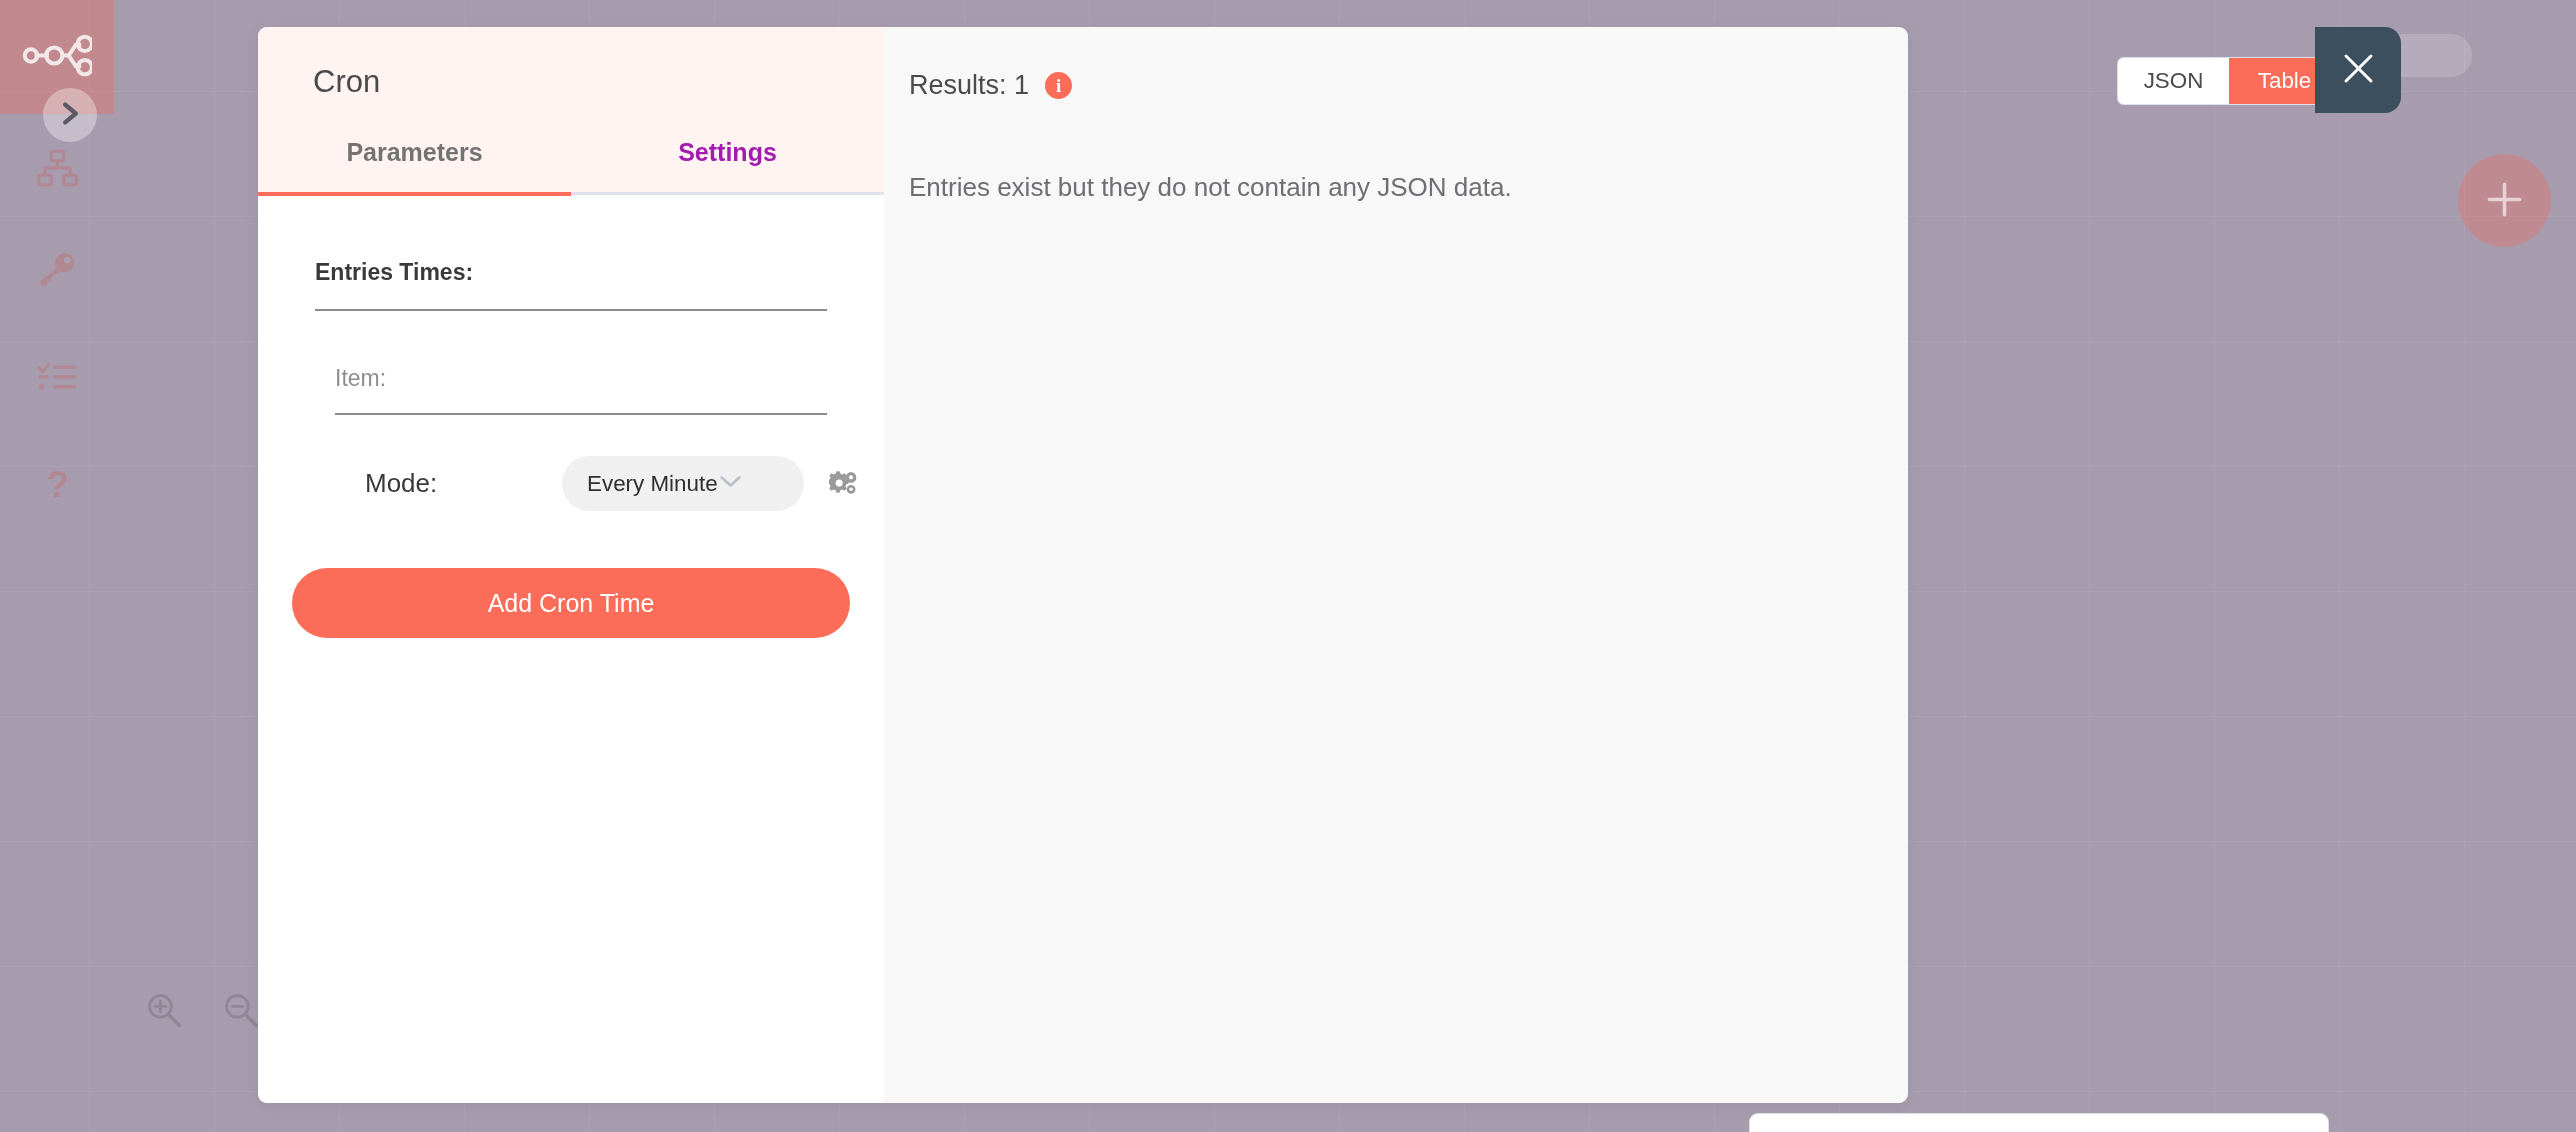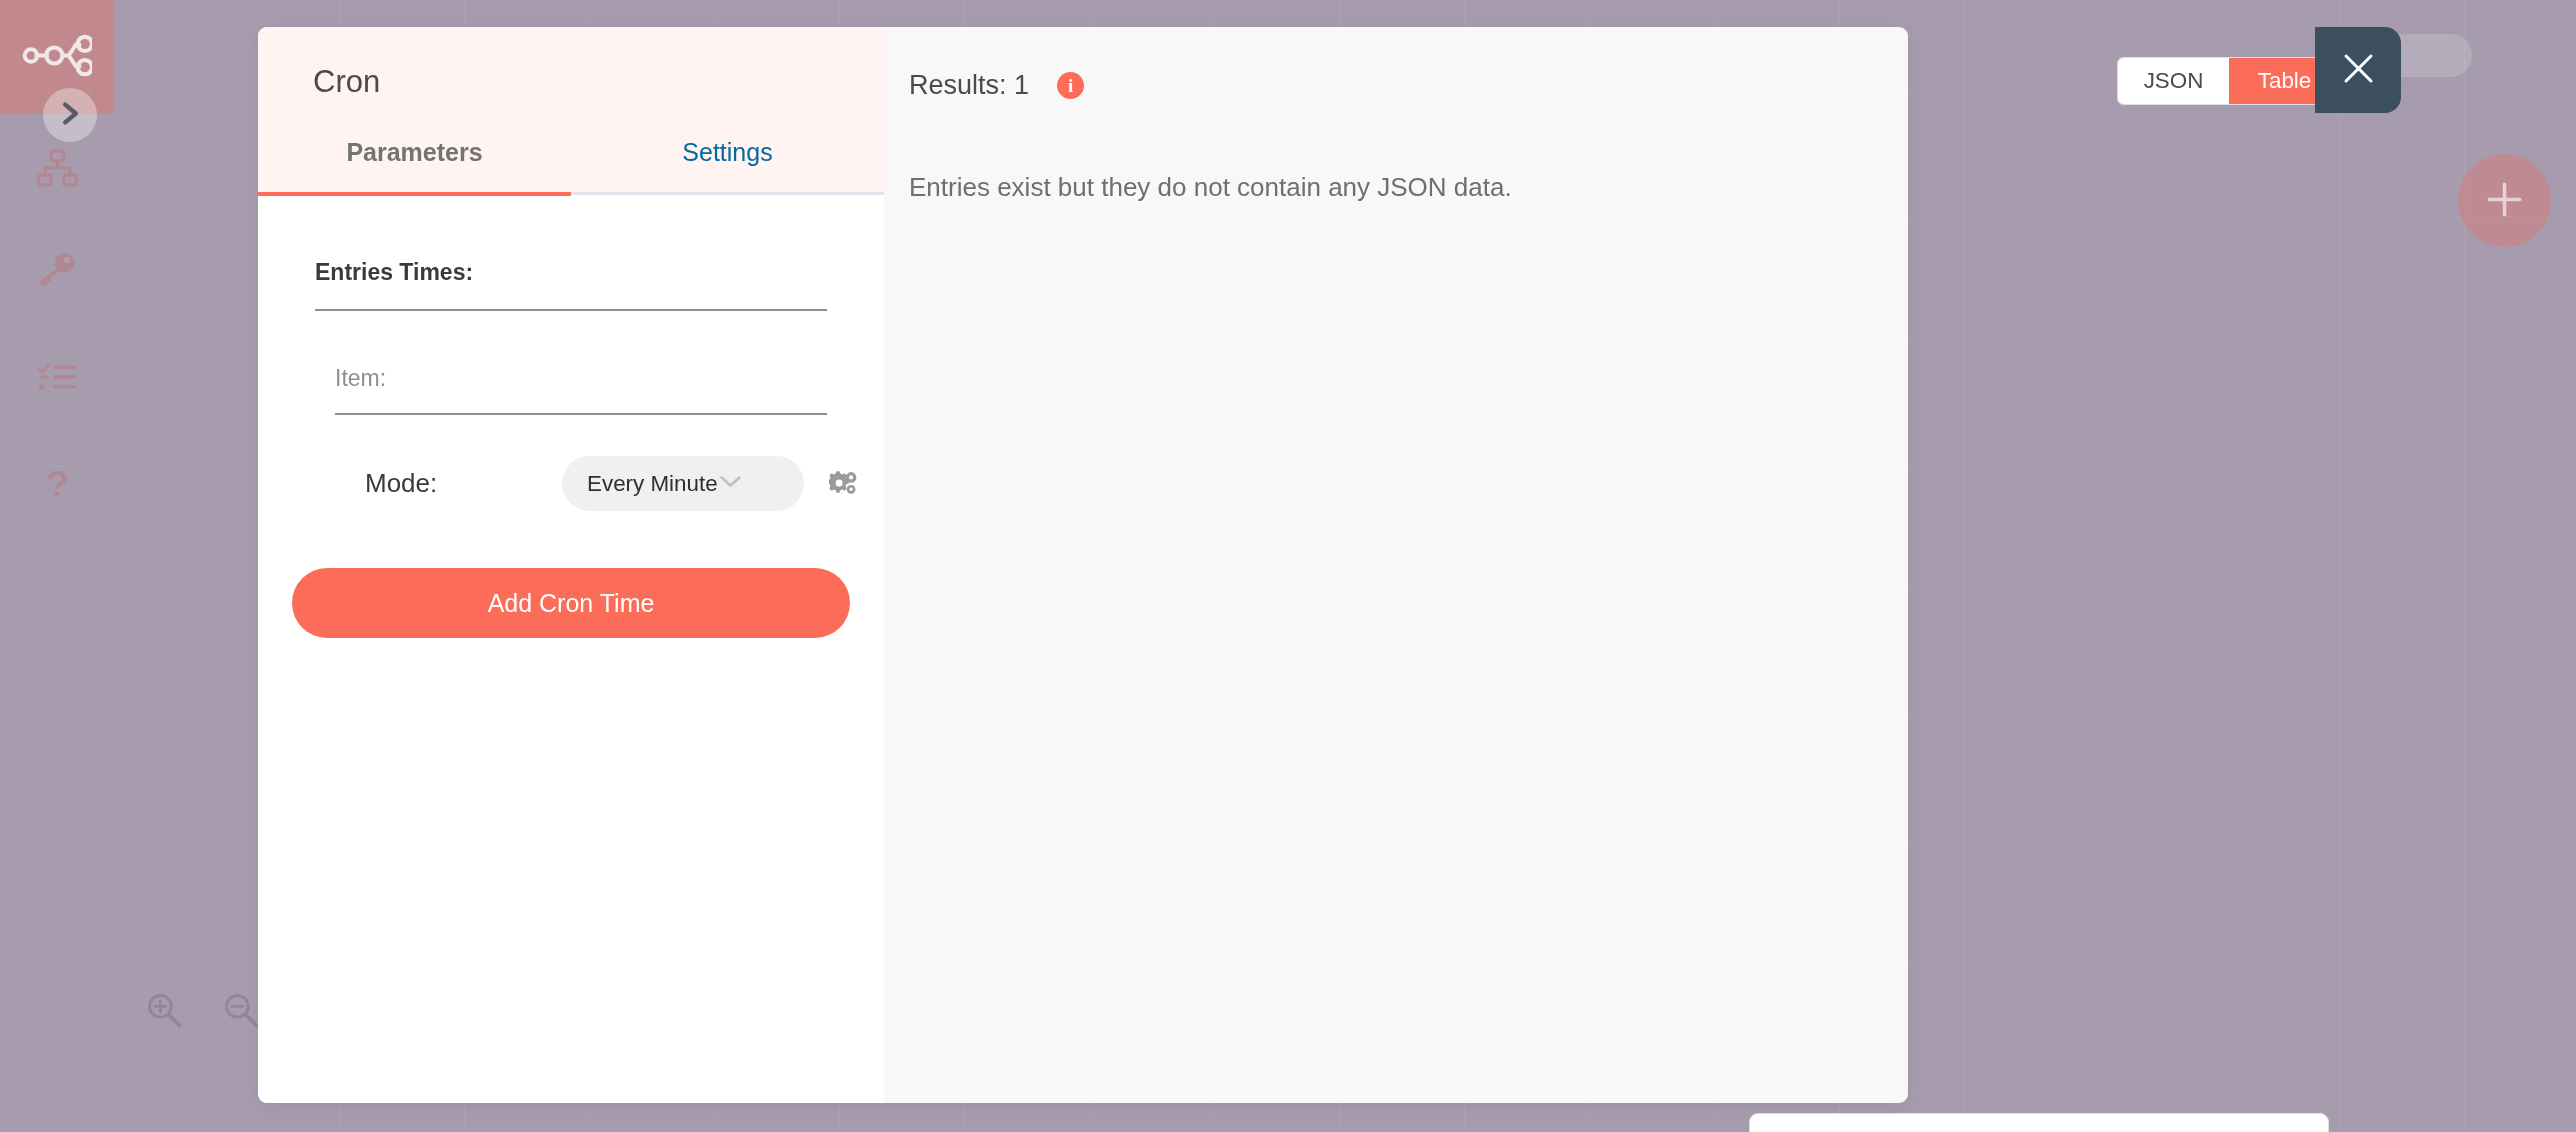--- a/index.html
+++ b/index.html
@@ -138,22 +138,23 @@
     display: flex;
     margin-top: 41px;
     border-bottom: 3.6px solid #dfe3ec;
     position: relative;
   }
   .tab {
     flex: 0 0 50%;
     text-align: center;
     font-size: 25px;
     padding-bottom: 25px;
-    color: #0369a1;
+    color: #a21caf;
     position: relative;
+    font-weight: bold;
   }
   .tab.active {
     color: #737373;
     font-weight: bold;
   }
   .tab.active::after {
     content: "";
     position: absolute;
     left: 0; right: 0; bottom: -3.6px;
     height: 3.6px;
@@ -247,21 +248,21 @@
   #output-header {
     height: 116px;
     display: flex;
     align-items: center;
     padding: 0 0 0 25px;
     position: relative;
   }
   #results-count-wrap {
     display: flex;
     align-items: center;
-    gap: 28px;
+    gap: 16px;
     text-align: right;
   }
   #results-count {
     font-size: 27px;
     color: #4b4b4b;
   }
   #results-info-icon {
     width: 27px; height: 27px;
     border-radius: 50%;
     background: #fb6d58;

